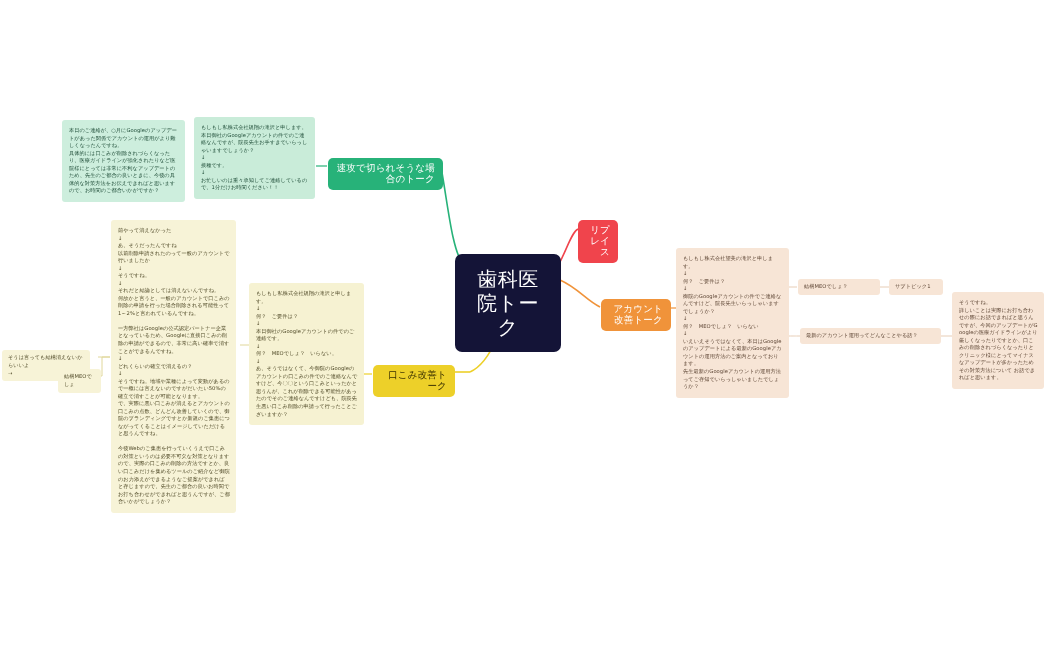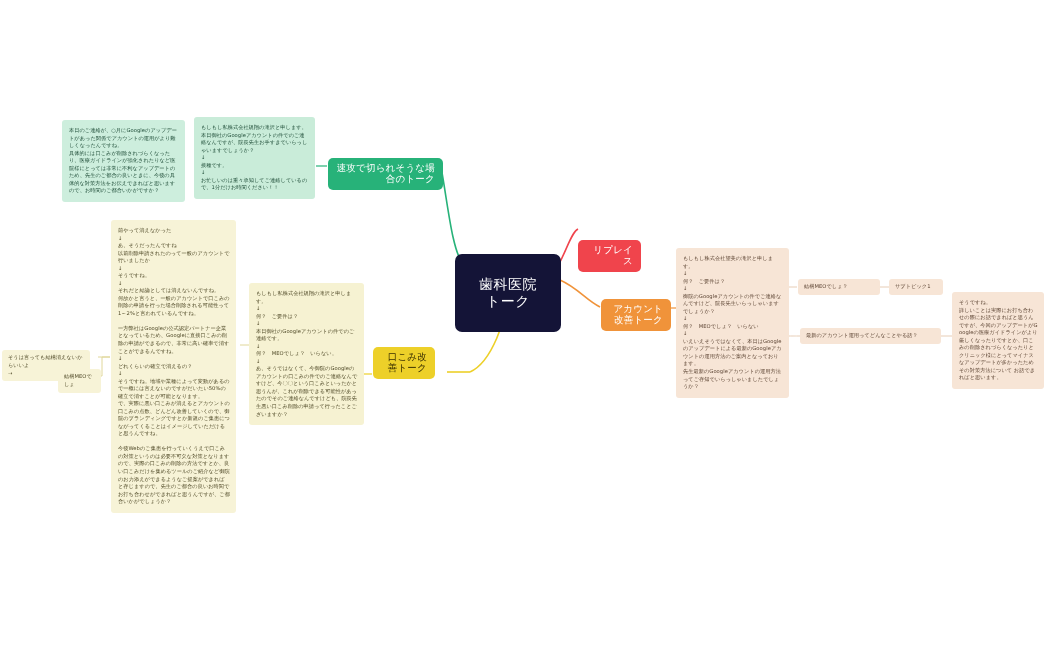--- a/index.html
+++ b/index.html
@@ -33,24 +33,24 @@
     white-space: pre-wrap;
     word-break: break-all;
     line-height: 1.28;
   }
 
   
   .root {
     background: #141437;
     color: #ffffff;
     border-radius: 7px;
-    font-size: 14px;
+    font-size: 20px;
     letter-spacing: 0.5px;
     text-align: center;
-    padding: 22px 18px;
+    padding: 13px 18px;
     line-height: 1.2;
     font-weight: 400;
   }
 
   
   .pill {
     border-radius: 5px;
     color: #ffffff;
     font-size: 9.5px;
     padding: 5px 8px;
@@ -118,25 +118,25 @@
     <path d="M 789 287 L 797 287" fill="none" stroke="#e7cdb6" stroke-width="1"></path>
     <path d="M 789 336 C 794 336 794 336 800 336" fill="none" stroke="#e7cdb6" stroke-width="1"></path>
     <path d="M 880 287 L 889 287" fill="none" stroke="#e7cdb6" stroke-width="1"></path>
     <path d="M 941 336 L 952 336" fill="none" stroke="#e7cdb6" stroke-width="1"></path>
   </svg>
 
   <div class="node root" style="left:455px; top:254px; width:106px;">歯科医院トーク</div>
 
   <div class="node pill pill-green" style="left:328px; top:158px; width:115px;">速攻で切られそうな場合のトーク</div>
 
-  <div class="node pill pill-red" style="left:578px; top:220px; width:63px;margin-top:20px;">リプレイス</div>
+  <div class="node pill pill-red" style="left:578px; top:220px; width:40px;">リプレイス</div>
 
   <div class="node pill pill-orange" style="left:601px; top:299px; width:70px;">アカウント改善トーク</div>
 
-  <div class="node pill pill-yellow" style="left:373px; top:347px; width:62px;">口こみ改善トーク</div>
+  <div class="node pill pill-yellow" style="left:373px; top:365px; width:82px;">口こみ改善トーク</div>
 
   <div class="node note note-green" style="left:62px; top:120px; width:123px;">本日のご連絡が、○月にGoogleのアップデートがあった関係でアカウントの運用がより難しくなったんですね。
 具体的には口こみが削除されづらくなったり、医療ガイドラインが強化されたりなど医院様にとっては非常に不利なアップデートのため、先生のご都合の良いときに、今後の具体的な対策方法をお伝えできればと思いますので、お時間のご都合いかがですか？</div>
 
   <div class="node note note-green2" style="left:194px; top:117px; width:121px;">もしもし私株式会社規翔の滝沢と申します。
 本日御社のGoogleアカウントの件でのご連絡なんですが、院長先生お手すきでいらっしゃいますでしょうか？
 ↓
 接種です。
 ↓
 お忙しいのは重々承知してご連絡しているので、1分だけお時間ください！！</div>

